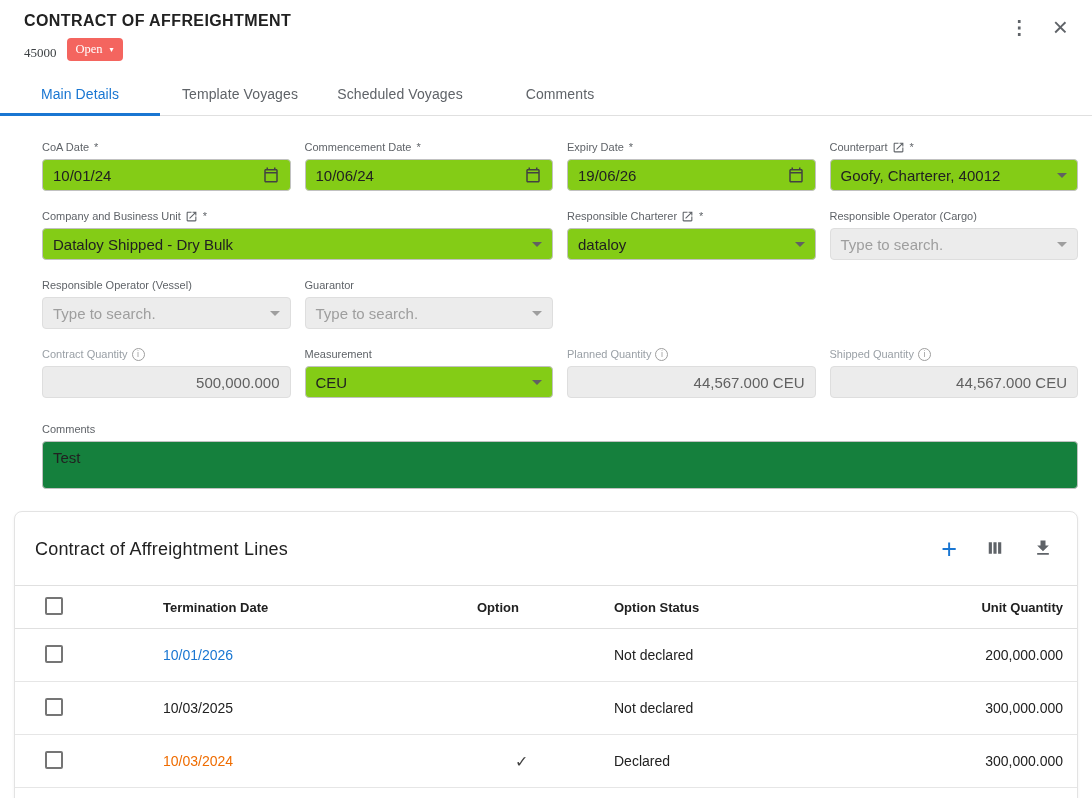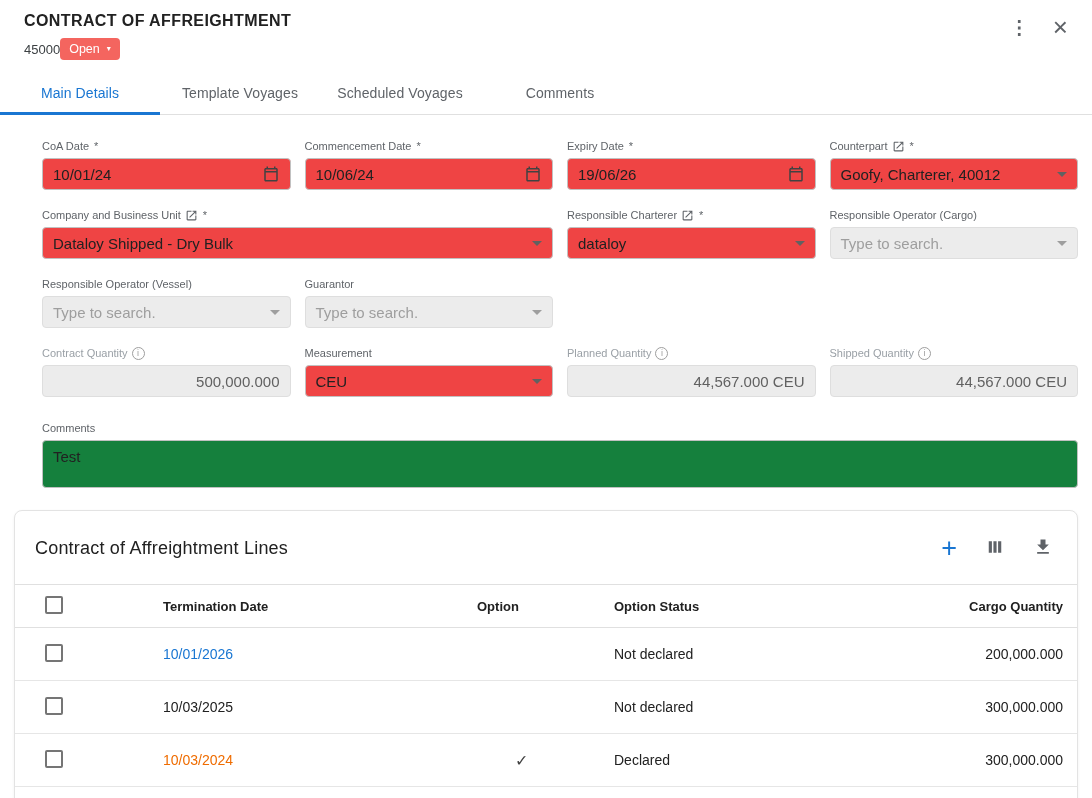--- a/index.html
+++ b/index.html
@@ -14,21 +14,21 @@
   :root {
     --accent: #1976d2;
     --status-open: #f4655f;
     --link: #1976d2;
     --declared-date: #ef6c00;
   }
 
   
   .titlebar { padding: 12px 24px 0 24px; position: relative; }
   .page-title { font-size: 16px; font-weight: 700; letter-spacing: .4px; color: #212121; }
-  .subrow { display: flex; align-items: center; margin-top: 8px; }
+  .subrow { display: flex; align-items: flex-end; gap: 10px; margin-top: 8px; font-family: Liberation Serif, serif; }
   .coa-number { font-size: 13px; color: #3c4043; }
   .status-badge {
     display: inline-flex; align-items: center; gap: 7px;
     background: var(--status-open); color: #fff;
     border: none; border-radius: 4px; cursor: pointer;
     font-family: inherit; font-size: 12.5px; padding: 4px 9px;
   }
   .status-badge .caret-glyph { font-size: 8px; line-height: 1; }
   .title-actions { position: absolute; right: 22px; top: 12px; display: flex; align-items: center; gap: 20px; }
   .icon-btn { background: none; border: none; cursor: pointer; color: #5f6368; font-family: inherit; line-height: 1; padding: 2px; }
@@ -58,21 +58,21 @@
   }
   .flabel.muted { color: #9aa0a6; }
   .req { margin-left: 1px; }
   .ext-icon { display: inline-flex; }
   .info-circle {
     width: 13px; height: 13px; border: 1px solid #9e9e9e; border-radius: 50%;
     color: #9e9e9e; font-size: 9px; display: inline-flex; align-items: center; justify-content: center;
     font-style: normal;
   }
   .control {
-    height: 32px; border: 1px solid #c1c1c1; border-radius: 4px; background: #ef4444;
+    height: 32px; border: 1px solid #c1c1c1; border-radius: 4px; background: #84cc16;
     display: flex; align-items: center; justify-content: space-between;
     padding: 0 10px; cursor: pointer;
   }
   .control .val { font-size: 15px; color: #212121; }
   .control.disabled { background: #ececec; border-color: #dedede; cursor: default; gap: 16px; }
   .control.disabled .placeholder { font-size: 15px; color: #9e9e9e; }
   .control.num { justify-content: flex-end; }
   .control.num .val { color: #616161; }
   .caret-tri {
     width: 0; height: 0; border-left: 5px solid transparent; border-right: 5px solid transparent;
@@ -334,21 +334,21 @@
           </svg>
       </button>
     </div>
   </div>
 
   <div class="trow thead">
     <div class="cell"><span class="checkbox"></span></div>
     <div class="cell th">Termination Date</div>
     <div class="cell th">Option</div>
     <div class="cell th">Option Status</div>
-    <div class="cell th num">Cargo Quantity</div>
+    <div class="cell th num">Unit Quantity</div>
   </div>
 
   <div class="trow row">
     <div class="cell"><span class="checkbox"></span></div>
     <div class="cell date link">10/01/2026</div>
     <div class="cell opt"></div>
     <div class="cell">Not declared</div>
     <div class="cell num">200,000.000</div>
   </div>
 

